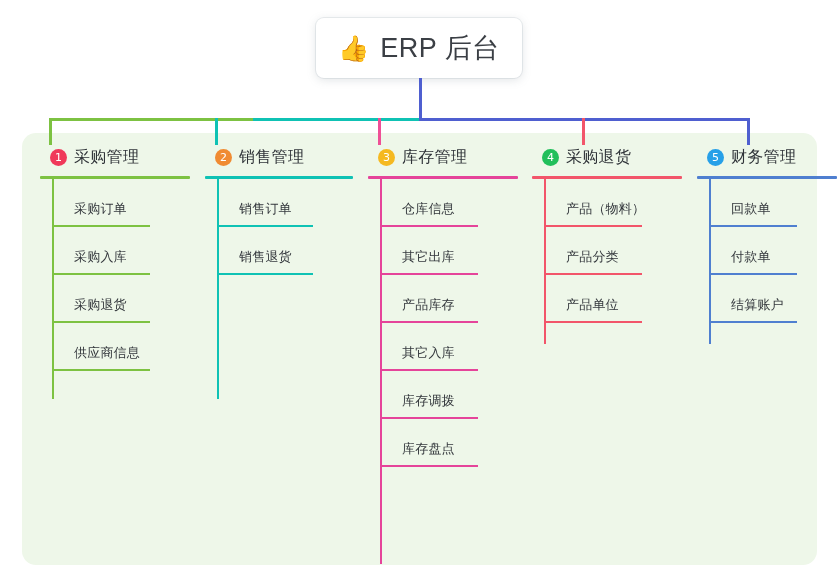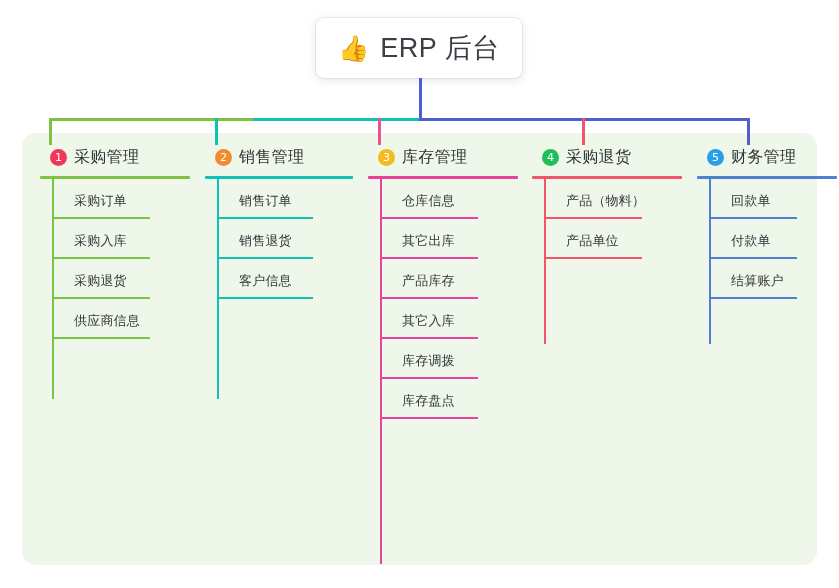--- a/index.html
+++ b/index.html
@@ -47,21 +47,21 @@
     width:17px;height:17px;border-radius:50%;
     color:#fff;font-size:11px;line-height:17px;text-align:center;
     display:inline-block;flex:0 0 auto;font-family:"DejaVu Sans",sans-serif;
   }
   .col-title{font-size:16px;color:#2f3338;white-space:nowrap;letter-spacing:.3px;}
   .col-rule{height:3px;margin-top:7px;border-radius:1px;}
 
   
   .items{position:relative;margin-top:0;}
   .spine{position:absolute;left:12px;top:0;width:2px;}
-  .item{position:relative;height:40px;}
+  .item{position:relative;height:48px;}
   .item-label{
     position:absolute;left:34px;bottom:9px;
     font-size:13px;color:#33373c;white-space:nowrap;letter-spacing:.2px;
   }
   .item-rule{position:absolute;left:12px;bottom:0;height:2px;}
 </style>
 </head>
 <body>
 
 <div id="stage">
@@ -123,24 +123,20 @@
         <div class="items">
           <div class="spine" style="background: rgb(15, 194, 180); height: 220px;"></div>
           <div class="item">
             <span class="item-label">销售订单</span>
             <div class="item-rule" style="background: rgb(15, 194, 180); width: 96px;"></div>
           </div>
           <div class="item">
             <span class="item-label">销售退货</span>
             <div class="item-rule" style="background: rgb(15, 194, 180); width: 96px;"></div>
           </div>
-          <div class="item">
-            <span class="item-label">客户信息</span>
-            <div class="item-rule" style="background: rgb(15, 194, 180); width: 96px;"></div>
-          </div>
         </div>
       </div>
       <div class="col" style="left: 368px; width: 150px;">
         <div class="col-head">
           <span class="badge" style="background: rgb(245, 185, 33);">3</span>
           <span class="col-title">库存管理</span>
         </div>
         <div class="col-rule" style="background: rgb(229, 68, 154); width: 150px;"></div>
         <div class="items">
           <div class="spine" style="background: rgb(229, 68, 154); height: 385px;"></div>
@@ -176,20 +172,24 @@
           <span class="col-title">采购退货</span>
         </div>
         <div class="col-rule" style="background: rgb(242, 85, 106); width: 150px;"></div>
         <div class="items">
           <div class="spine" style="background: rgb(242, 85, 106); height: 165px;"></div>
           <div class="item">
             <span class="item-label">产品（物料）</span>
             <div class="item-rule" style="background: rgb(242, 85, 106); width: 98px;"></div>
           </div>
           <div class="item">
+            <span class="item-label">产品分类</span>
+            <div class="item-rule" style="background: rgb(242, 85, 106); width: 98px;"></div>
+          </div>
+          <div class="item">
             <span class="item-label">产品单位</span>
             <div class="item-rule" style="background: rgb(242, 85, 106); width: 98px;"></div>
           </div>
         </div>
       </div>
       <div class="col" style="left: 697px; width: 140px;">
         <div class="col-head">
           <span class="badge" style="background: rgb(39, 160, 232);">5</span>
           <span class="col-title">财务管理</span>
         </div>

